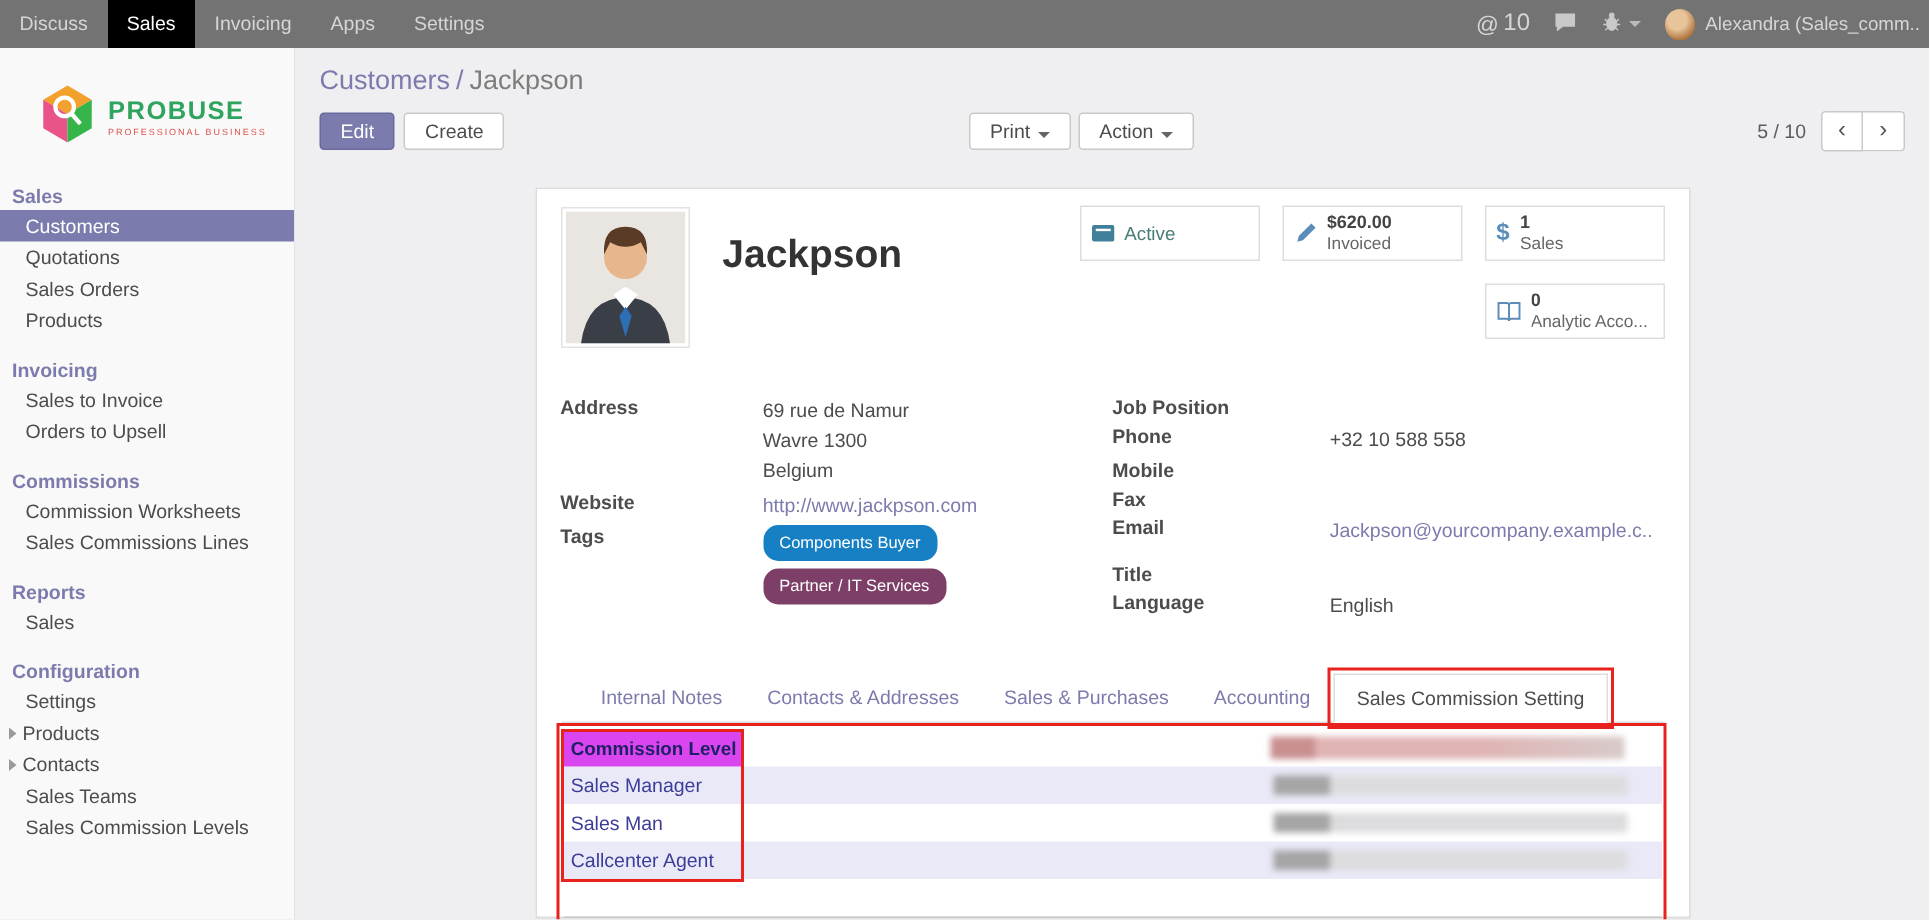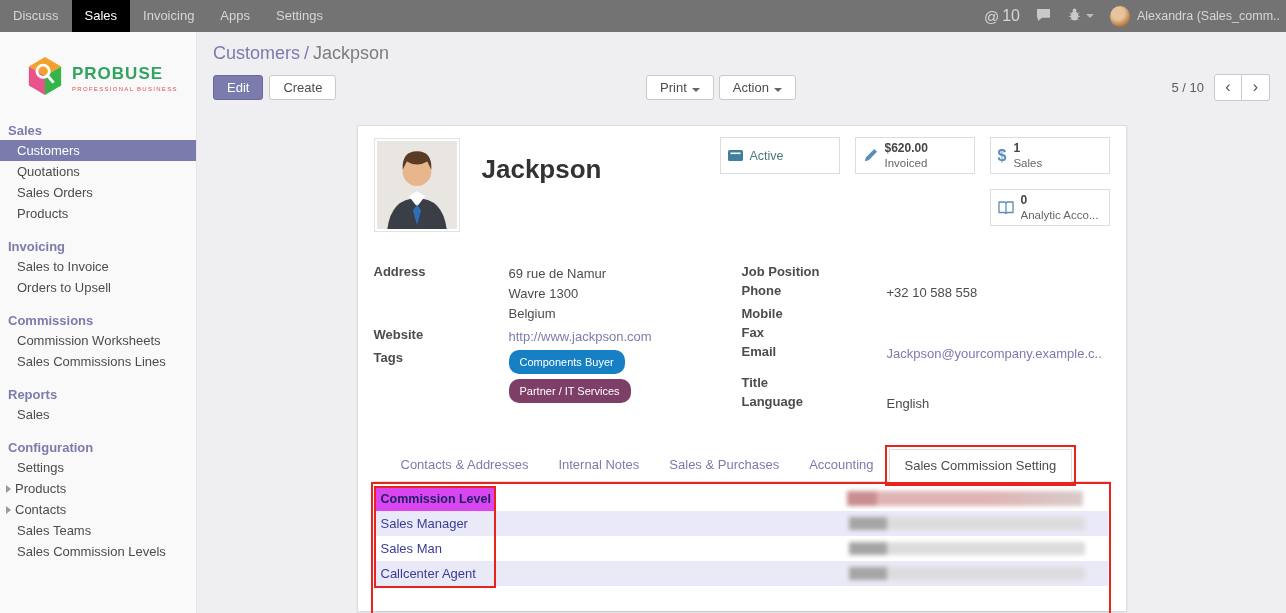--- a/index.html
+++ b/index.html
@@ -355,22 +355,22 @@
             <div class="fval"></div>
           </div>
           <div class="frow">
             <div class="flabel">Language</div>
             <div class="fval">English</div>
           </div>
         </div>
       </div>
 
       <div class="tabs">
+        <div class="tab">Internal Notes</div>
         <div class="tab">Contacts &amp; Addresses</div>
-        <div class="tab">Internal Notes</div>
         <div class="tab">Sales &amp; Purchases</div>
         <div class="tab">Accounting</div>
         <div class="tab active">Sales Commission Setting</div>
       </div>
 
       <div class="table-wrap">
         <div class="ctable">
           <div class="thead">
             <div class="th-left">Commission Level</div>
             <div class="th-mid"></div>

